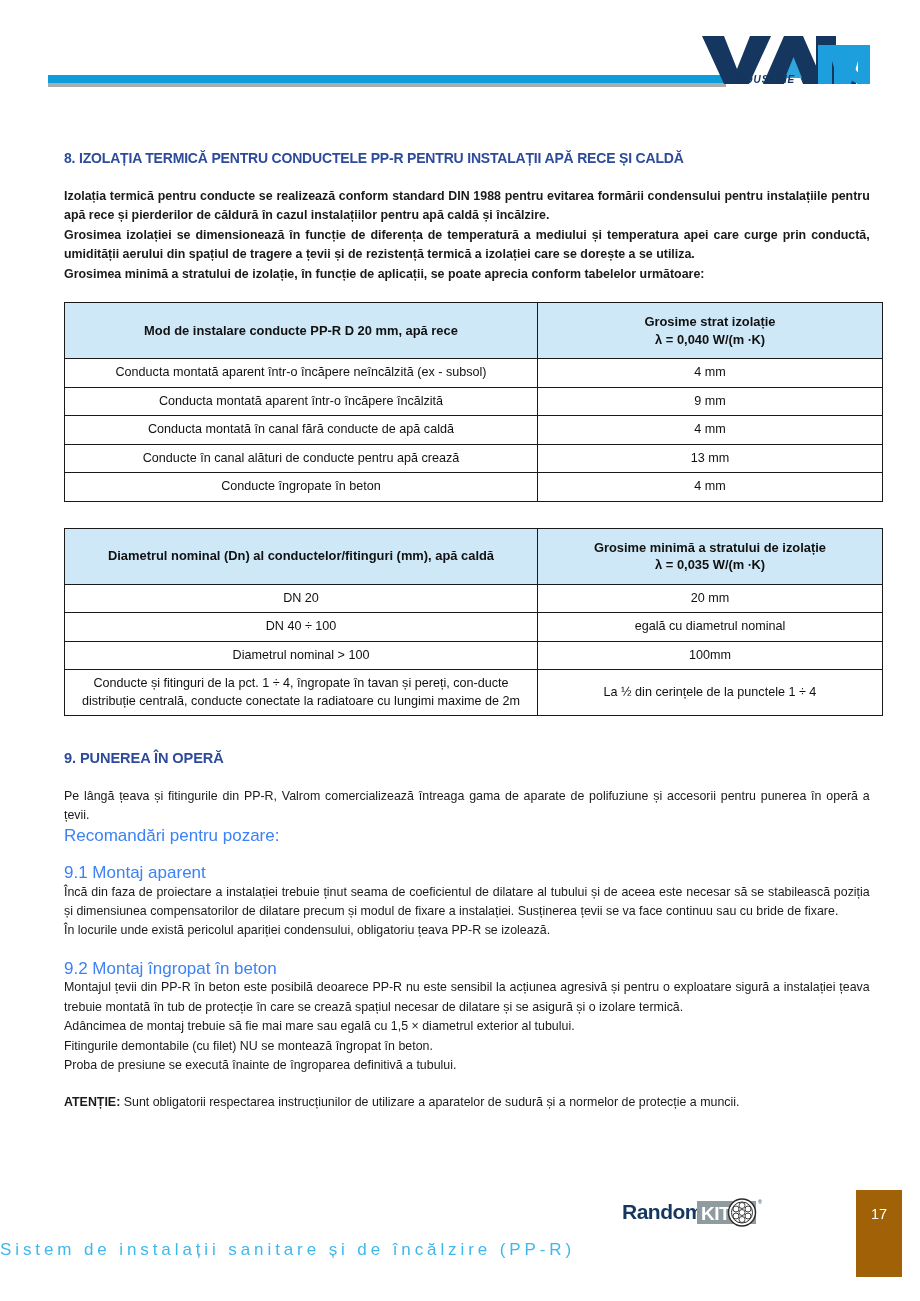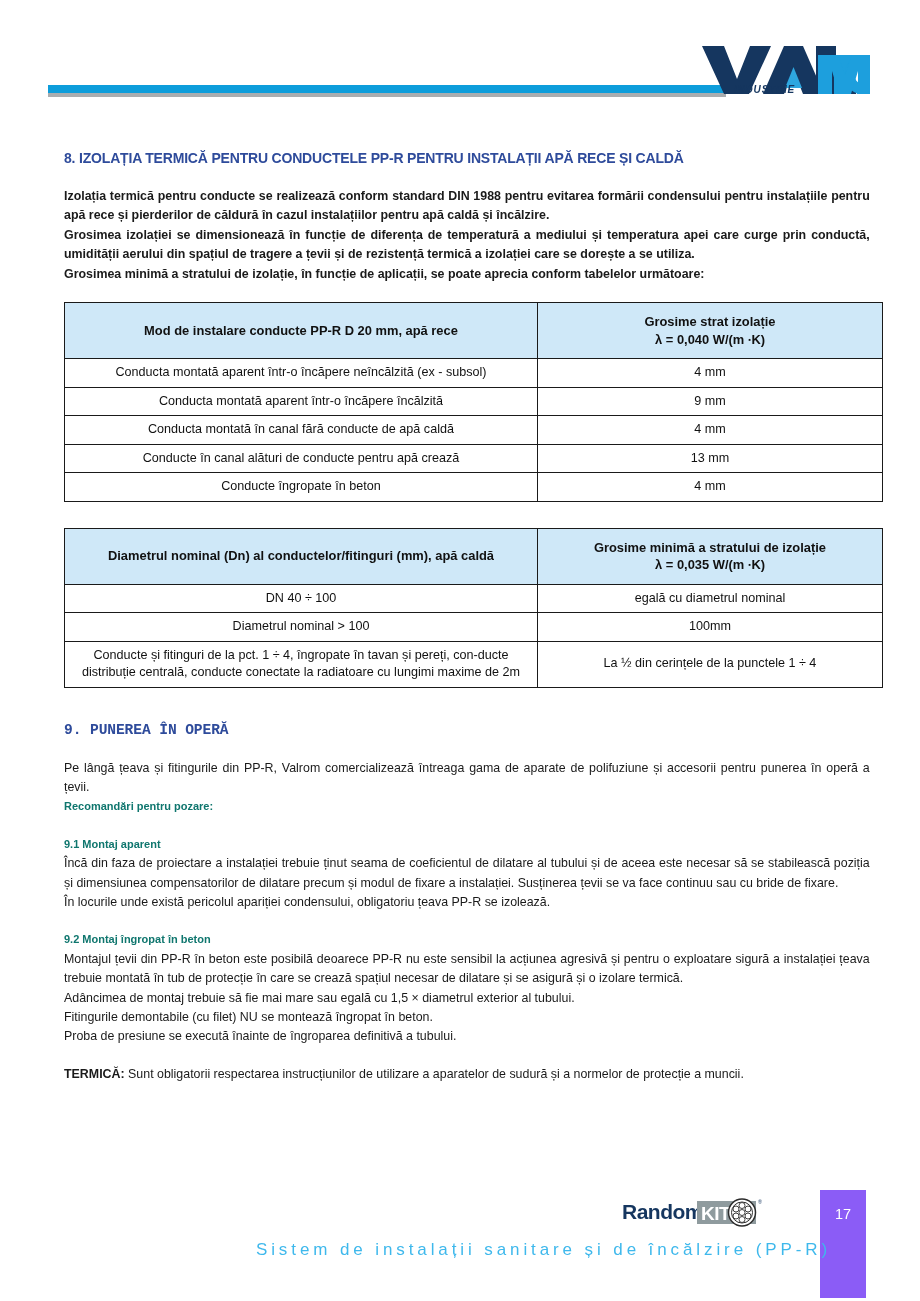--- a/index.html
+++ b/index.html
@@ -19,21 +19,21 @@
   .page {
     position: relative;
     width: 920px;
     height: 1301px;
     background: #ffffff;
   }
 
   
   .header {
     position: absolute;
-    left: 0; top: 12px;
+    left: 0; top: 2px;
     width: 752px;
     height: 110px;
   }
   .header-rule {
     position: absolute;
     left: 48px;
     top: 73px;
     width: 678px;
     height: 8px;
     background: #0d9ddb;
@@ -71,21 +71,21 @@
     font-weight: bold;
     color: #2e4b9b;
     letter-spacing: -0.2px;
     margin-bottom: 21px;
     white-space: nowrap;
     transform: scaleX(0.96);
     transform-origin: left center;
   }
 
   h2.section-title-2 {
-    font-family: Liberation Mono, monospace;
+    font-family: Liberation Sans, sans-serif;
     font-size: 14.6px;
     font-weight: bold;
     color: #2e4b9b;
     letter-spacing: -0.1px;
     margin-top: 34px;
     margin-bottom: 21px;
   }
 
   p.body-text {
     font-size: 12.6px;
@@ -93,23 +93,23 @@
     color: #1a1a1a;
     text-align: justify;
     transform: scaleX(0.985);
     transform-origin: left center;
   }
   p.body-text.nojust { text-align: left; }
 
   .intro-block { margin-bottom: 18px; font-weight: bold; }
 
   .sub-head {
-    font-size: 11px;
-    font-weight: bold;
-    color: #0f766e;
+    font-size: 17px;
+    font-weight: normal;
+    color: #3b82f6;
     line-height: 19.4px;
   }
 
   .spacer-lg { height: 18px; }
 
   .strong-inline { font-weight: bold; }
 
   
   table.data-table {
     border-collapse: collapse;
@@ -143,48 +143,46 @@
   .randomkit-logo {
     position: absolute;
     left: 622px;
     top: 1196px;
     width: 180px;
     height: 32px;
   }
 
   .page-number-box {
     position: absolute;
-    left: 820px;
+    left: 856px;
     top: 1190px;
     width: 46px;
-    height: 108px;
-    background: #8b5cf6;
+    height: 87px;
+    background: #a16207;
   }
   .page-number-box span {
     position: absolute;
     left: 0; top: 16px;
     width: 46px;
     text-align: center;
     color: #ffffff;
     font-size: 14.5px;
     font-family: "Liberation Sans", sans-serif;
   }
 
   .footer-tagline {
     position: absolute;
     left: 0;
     top: 1240px;
     width: 818px;
-    text-align: right;
     color: #3eb8ec;
     font-size: 17px;
     letter-spacing: 3.9px;
     font-family: "Liberation Sans", sans-serif;
     white-space: nowrap;
-    margin-left: 13px;
   }
 </style>
 </head>
 <body>
 
 <div class="page">
 
   <div class="header">
     <div class="header-rule"></div>
     <div class="header-rule-shadow"></div>
@@ -265,20 +263,24 @@
         <tr>
           <th>Diametrul nominal (Dn) al conductelor/fitinguri (mm), apă caldă</th>
           <th>
             <div>Grosime minimă a  stratului de izolație</div>
             <div>λ = 0,035 W/(m ∙K)</div>
           </th>
         </tr>
       </thead>
       <tbody>
         <tr class="row-tall">
+          <td>DN 20</td>
+          <td>20 mm</td>
+        </tr>
+        <tr class="row-tall">
           <td>DN 40 ÷ 100</td>
           <td>egală cu diametrul nominal</td>
         </tr>
         <tr class="row-tall">
           <td>Diametrul nominal &gt; 100</td>
           <td>100mm</td>
         </tr>
         <tr class="row-multi">
           <td>Conducte și fitinguri de la pct. 1 ÷ 4, îngropate în tavan și pereți, con-ducte distribuție centrală, conducte conectate la radiatoare cu lungimi maxime de 2m</td>
           <td>La ½ din cerințele de la punctele 1 ÷ 4</td>
@@ -300,21 +302,21 @@
     <div class="spacer-lg"></div>
 
     <div class="sub-head">9.2 Montaj îngropat în beton</div>
     <p class="body-text">Montajul țevii din PP-R în beton este posibilă deoarece PP-R nu este sensibil la acțiunea agresivă și pentru o exploatare sigură a instalației țeava trebuie montată în tub de protecție în care se crează spațiul necesar de dilatare și se asigură și o izolare termică.</p>
     <p class="body-text nojust">Adâncimea de montaj trebuie să fie mai mare sau egală cu 1,5 × diametrul exterior al tubului.</p>
     <p class="body-text nojust">Fitingurile demontabile (cu filet) NU se montează îngropat în beton.</p>
     <p class="body-text nojust">Proba de presiune se execută  înainte de îngroparea definitivă a tubului.</p>
 
     <div class="spacer-lg"></div>
 
-    <p class="body-text nojust"><span class="strong-inline">TERMICĂ:</span><span> Sunt obligatorii respectarea instrucțiunilor de utilizare a aparatelor de sudură și a normelor de protecție a muncii.</span></p>
+    <p class="body-text nojust"><span class="strong-inline">ATENȚIE:</span><span> Sunt obligatorii respectarea instrucțiunilor de utilizare a aparatelor de sudură și a normelor de protecție a muncii.</span></p>
   </div>
 
   <div class="randomkit-logo">
     <svg viewBox="0 0 360 64" width="180" height="32" xmlns="http://www.w3.org/2000/svg">
       <text x="0" y="46" font-family="Liberation Sans, sans-serif" font-size="42" font-weight="bold" fill="#15365f" letter-spacing="-1">Random</text>
       <rect x="150" y="10" width="118" height="46" fill="#8f9b9e" transform="translate(0,0)"></rect>
       <text x="158" y="47" font-family="Liberation Sans, sans-serif" font-size="38" font-weight="bold" fill="#ffffff" letter-spacing="-1">KIT</text>
 
       <circle cx="240" cy="33" r="27" fill="#ffffff" stroke="#2b2b2b" stroke-width="3"></circle>
       <circle cx="240" cy="33" r="21" fill="#ffffff" stroke="#2b2b2b" stroke-width="2"></circle>

